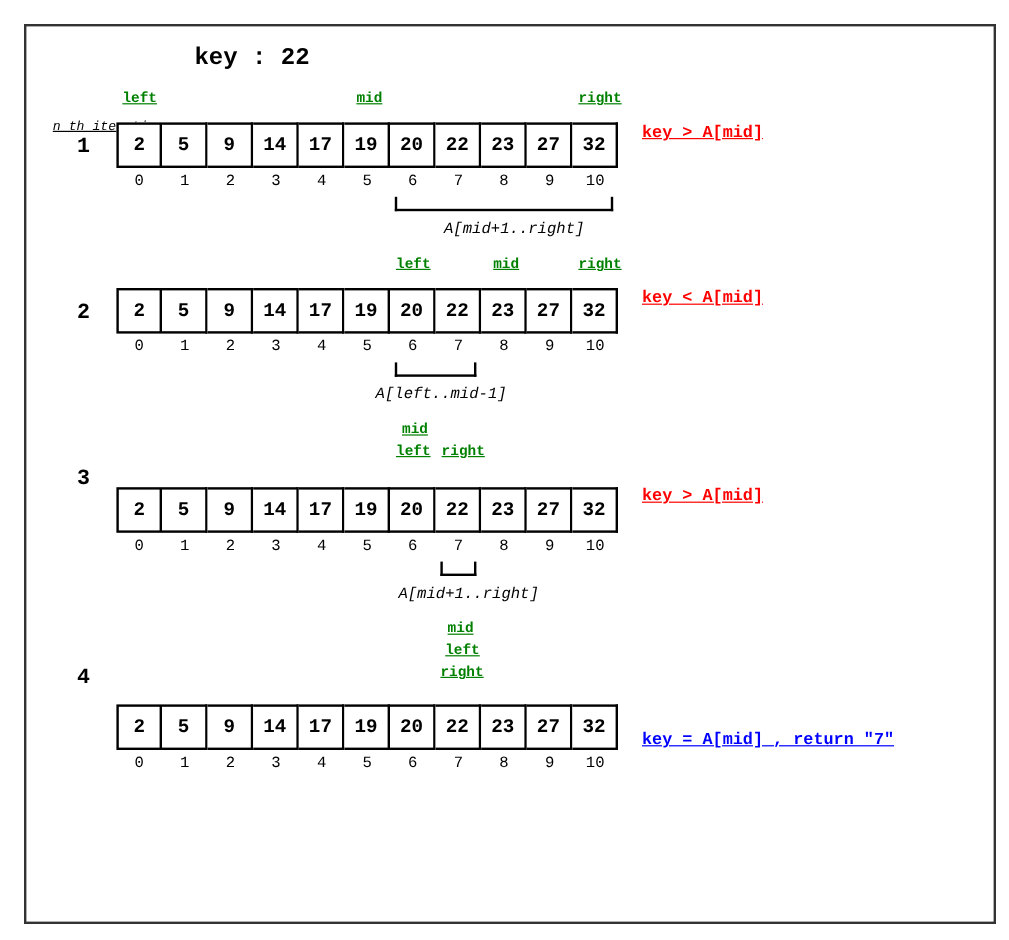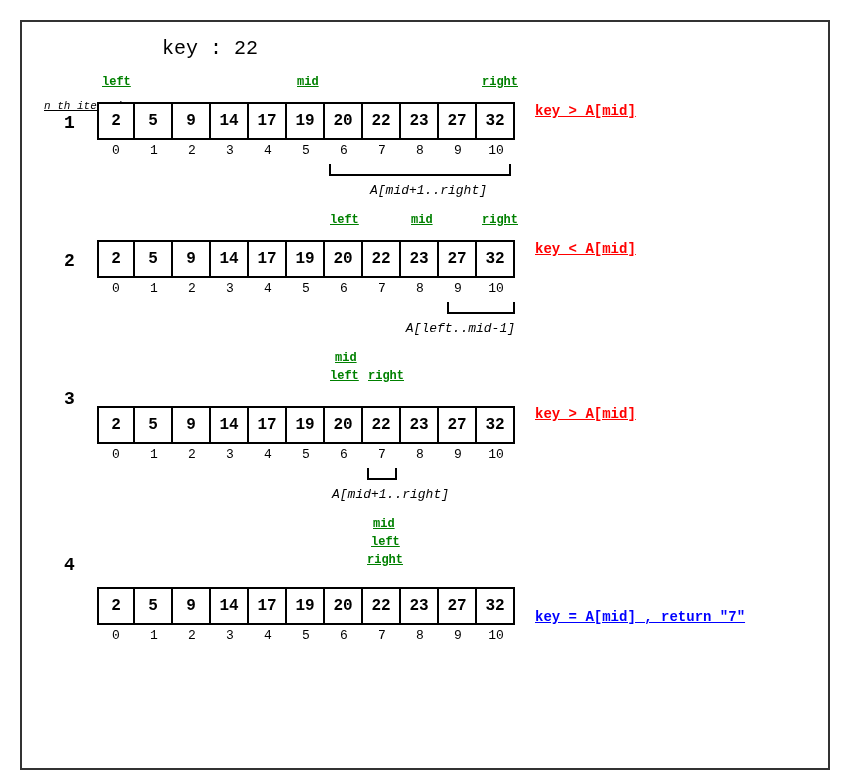--- a/index.html
+++ b/index.html
@@ -14,21 +14,21 @@
     .page-container {
       border: 2px solid #333;
       width: 810px;
       min-height: 750px;
       margin: 0 auto;
       padding: 15px 20px;
       position: relative;
     }
     .key-label {
       font-size: 20px;
-      font-weight: normal;
+      font-weight: bold;
       margin-left: 120px;
       margin-bottom: 10px;
     }
     .iteration-label {
       font-size: 11px;
       font-style: italic;
       text-decoration: underline;
       position: absolute;
       left: 22px;
       color: #000;
@@ -109,21 +109,21 @@
             <div style="width: 38px; text-align: center; font-size: 13px;">2</div>
             <div style="width: 38px; text-align: center; font-size: 13px;">3</div>
             <div style="width: 38px; text-align: center; font-size: 13px;">4</div>
             <div style="width: 38px; text-align: center; font-size: 13px;">5</div>
             <div style="width: 38px; text-align: center; font-size: 13px;">6</div>
             <div style="width: 38px; text-align: center; font-size: 13px;">7</div>
             <div style="width: 38px; text-align: center; font-size: 13px;">8</div>
             <div style="width: 38px; text-align: center; font-size: 13px;">9</div>
             <div style="width: 38px; text-align: center; font-size: 13px;">10</div>
           </div>
-          <div style="margin-top: 5px; position: relative; text-align: right;"><div style="margin-left: 232px; width: 68px; height: 12px; border-left: 2.5px solid rgb(0, 0, 0); border-right: 2.5px solid rgb(0, 0, 0); border-bottom: 2.5px solid rgb(0, 0, 0); display: inline-block;"></div><div style="margin-left: 216px; font-size: 13px; font-style: italic; margin-top: 2px;">A[left..mid-1]</div></div>
+          <div style="margin-top: 5px; position: relative;"><div style="margin-left: 232px; width: 68px; height: 12px; border-left: 2.5px solid rgb(0, 0, 0); border-right: 2.5px solid rgb(0, 0, 0); border-bottom: 2.5px solid rgb(0, 0, 0); display: inline-block;"></div><div style="margin-left: 216px; font-size: 13px; font-style: italic; margin-top: 2px;">A[left..mid-1]</div></div>
         </div>
         <div style="font-size: 14px; font-weight: bold; color: red; text-decoration: underline; margin-left: 20px; margin-top: 28px; flex-shrink: 0; white-space: nowrap;">key &lt; A[mid]</div>
       </div>
       <div style="display: flex; align-items: flex-start; margin-bottom: 15px; position: relative;">
         <div style="font-size: 18px; font-weight: bold; width: 55px; text-align: center; margin-top: 38px; flex-shrink: 0;">3</div>
         <div style="display: flex; flex-direction: column; position: relative;">
           <div style="position: relative; height: 55px;">
             <div style="position: absolute; color: green; font-size: 12px; font-weight: bold; text-decoration: underline; left: 238px; top: 0px;">mid</div>
             <div style="position: absolute; color: green; font-size: 12px; font-weight: bold; text-decoration: underline; left: 233px; top: 18px;">left</div>
             <div style="position: absolute; color: green; font-size: 12px; font-weight: bold; text-decoration: underline; left: 271px; top: 18px;">right</div>

